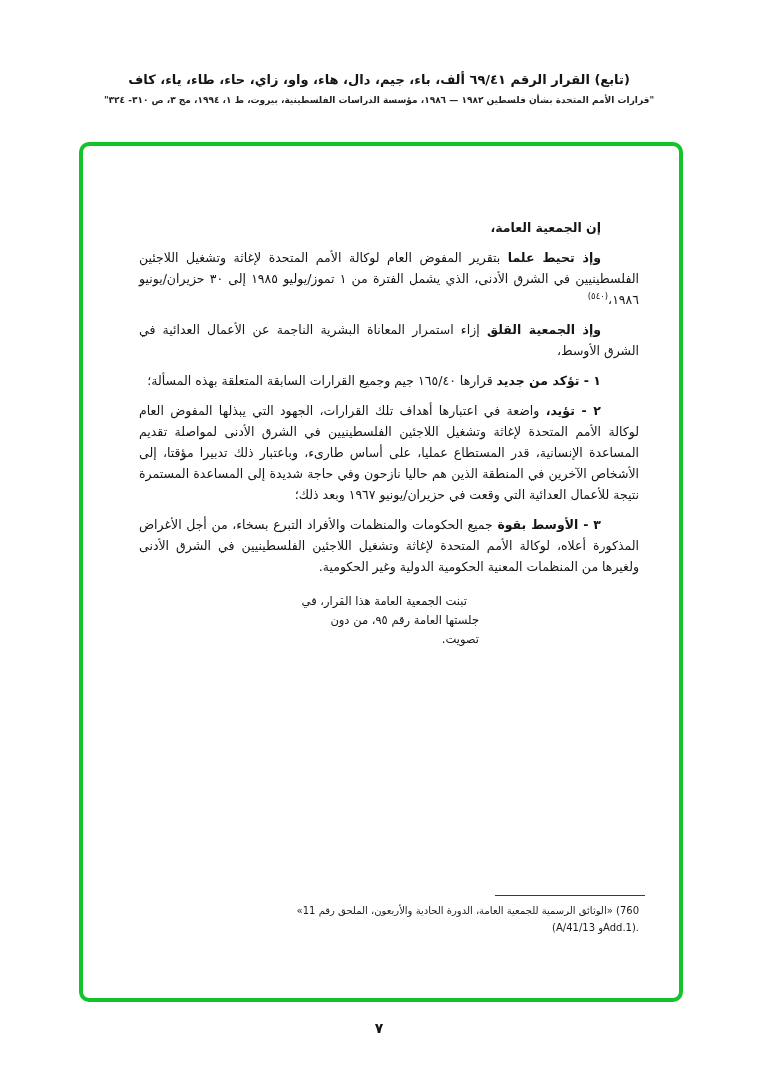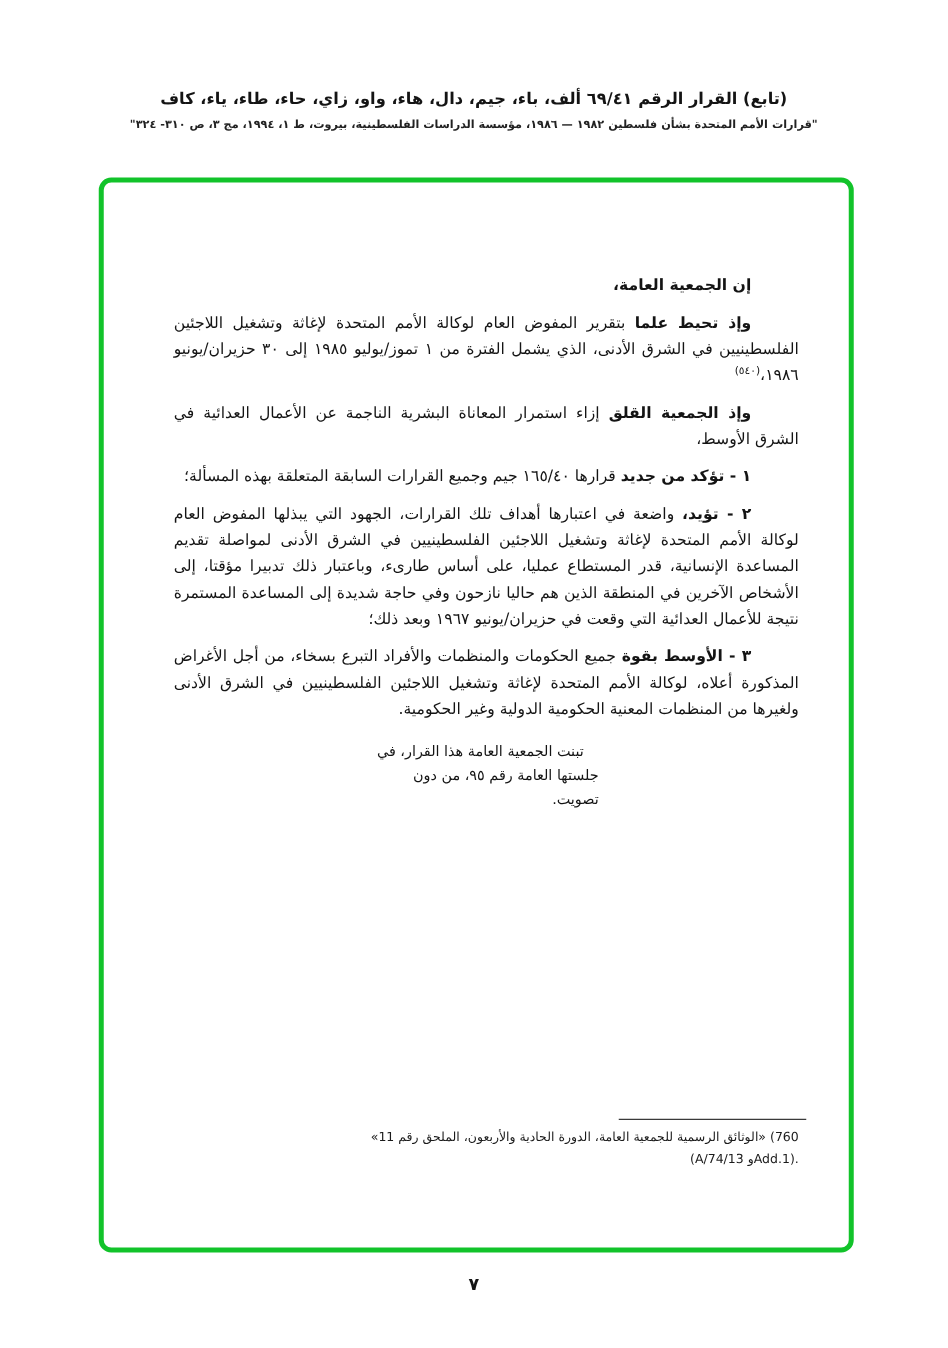--- a/index.html
+++ b/index.html
@@ -137,21 +137,21 @@
       <p class="para"><b>١ - </b><b>تؤكد من جديد</b><span> قرارها ١٦٥/٤٠ جيم وجميع القرارات السابقة المتعلقة بهذه المسألة؛</span></p>
 
       <p class="para"><b>٢ - </b><b>تؤيد،</b><span> واضعة في اعتبارها أهداف تلك القرارات، الجهود التي يبذلها المفوض العام لوكالة الأمم المتحدة لإغاثة وتشغيل اللاجئين الفلسطينيين في الشرق الأدنى لمواصلة تقديم المساعدة الإنسانية، قدر المستطاع عمليا، على أساس طارىء، وباعتبار ذلك تدبيرا مؤقتا، إلى الأشخاص الآخرين في المنطقة الذين هم حاليا نازحون وفي حاجة شديدة إلى المساعدة المستمرة نتيجة للأعمال العدائية التي وقعت في حزيران/يونيو ١٩٦٧ وبعد ذلك؛</span></p>
 
       <p class="para"><b>٣ - </b><b>الأوسط بقوة</b><span> جميع الحكومات والمنظمات والأفراد التبرع بسخاء، من أجل الأغراض المذكورة أعلاه، لوكالة الأمم المتحدة لإغاثة وتشغيل اللاجئين الفلسطينيين في الشرق الأدنى ولغيرها من المنظمات المعنية الحكومية الدولية وغير الحكومية.</span></p>
 
       <div class="adoption-note">تبنت الجمعية العامة هذا القرار، في جلستها العامة رقم ٩٥، من دون تصويت.</div>
 
       <div class="footnote-area">
         <div class="footnote-rule"></div>
-        <div class="footnote"><span>760) </span><span>«الوثائق الرسمية للجمعية العامة، الدورة الحادية والأربعون، الملحق رقم 11» </span><span class="latin" dir="ltr">(A/74/13 وAdd.1).</span></div>
+        <div class="footnote"><span>760) </span><span>«الوثائق الرسمية للجمعية العامة، الدورة الحادية والأربعون، الملحق رقم 11» </span><span class="latin" dir="ltr">(A/41/13 وAdd.1).</span></div>
       </div>
 
     </div>
   </div>
 
   <div class="page-number">٧</div>
 
 </div>
 
 </body></html>

